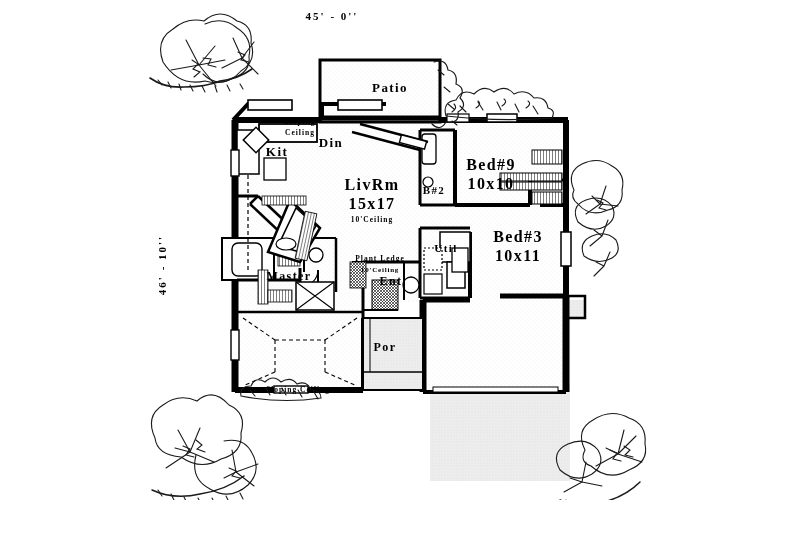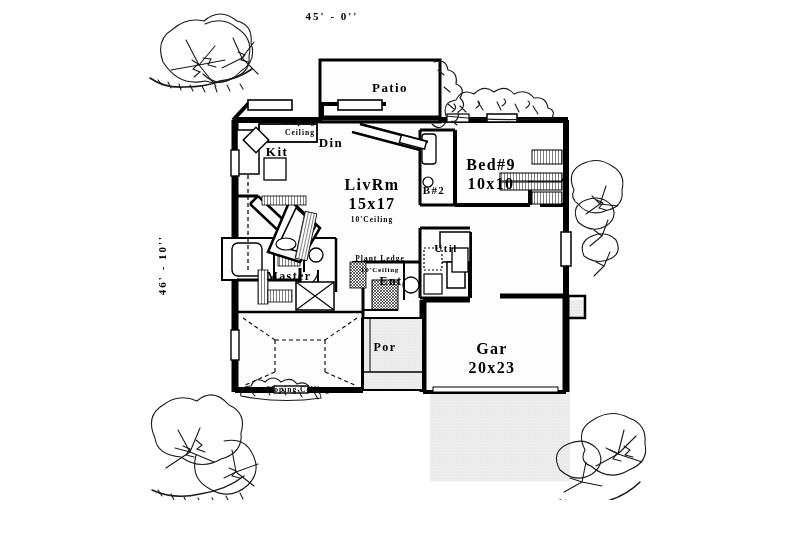--- a/index.html
+++ b/index.html
@@ -370,32 +370,32 @@
     <span class="l3">10'Ceiling</span>
   </div>
 
   <div class="lbl room-xs" style="left:434px; top:190px;text-align:center;">B#2</div>
 
   <div class="lbl room-block" style="left:491px; top:175px;">
     <span class="l1 room">Bed#9</span>
     <span class="l2 size">10x10</span>
   </div>
 
+  <div class="lbl room-block" style="left:518px; top:247px;">
+    <span class="l1 room">Bed#3</span>
+    <span class="l2 size">10x11</span>
+  </div>
 
   <div class="lbl room-xs" style="left:446px; top:248px;">Util</div>
 
   <div class="lbl room-sm" style="left:289px; top:277px;">Master</div>
 
   <div class="lbl note" style="left:380px; top:259px;">Plant Ledge</div>
   <div class="lbl note2" style="left:380px; top:270px;">10'Ceiling</div>
 
   <div class="lbl room-sm" style="left:391px; top:282px;">Ent</div>
 
   <div class="lbl note" style="left:298px; top:390px;">Sloping Ceiling</div>
 
   <div class="lbl room-sm" style="left:385px; top:348px;">Por</div>
 
-  <div class="lbl room-block" style="left:492px; top:359px;">
-    <span class="l1 room">Gar</span>
-    <span class="l2 size">20x23</span>
-  </div>
 
 </div>
 
 </body></html>

